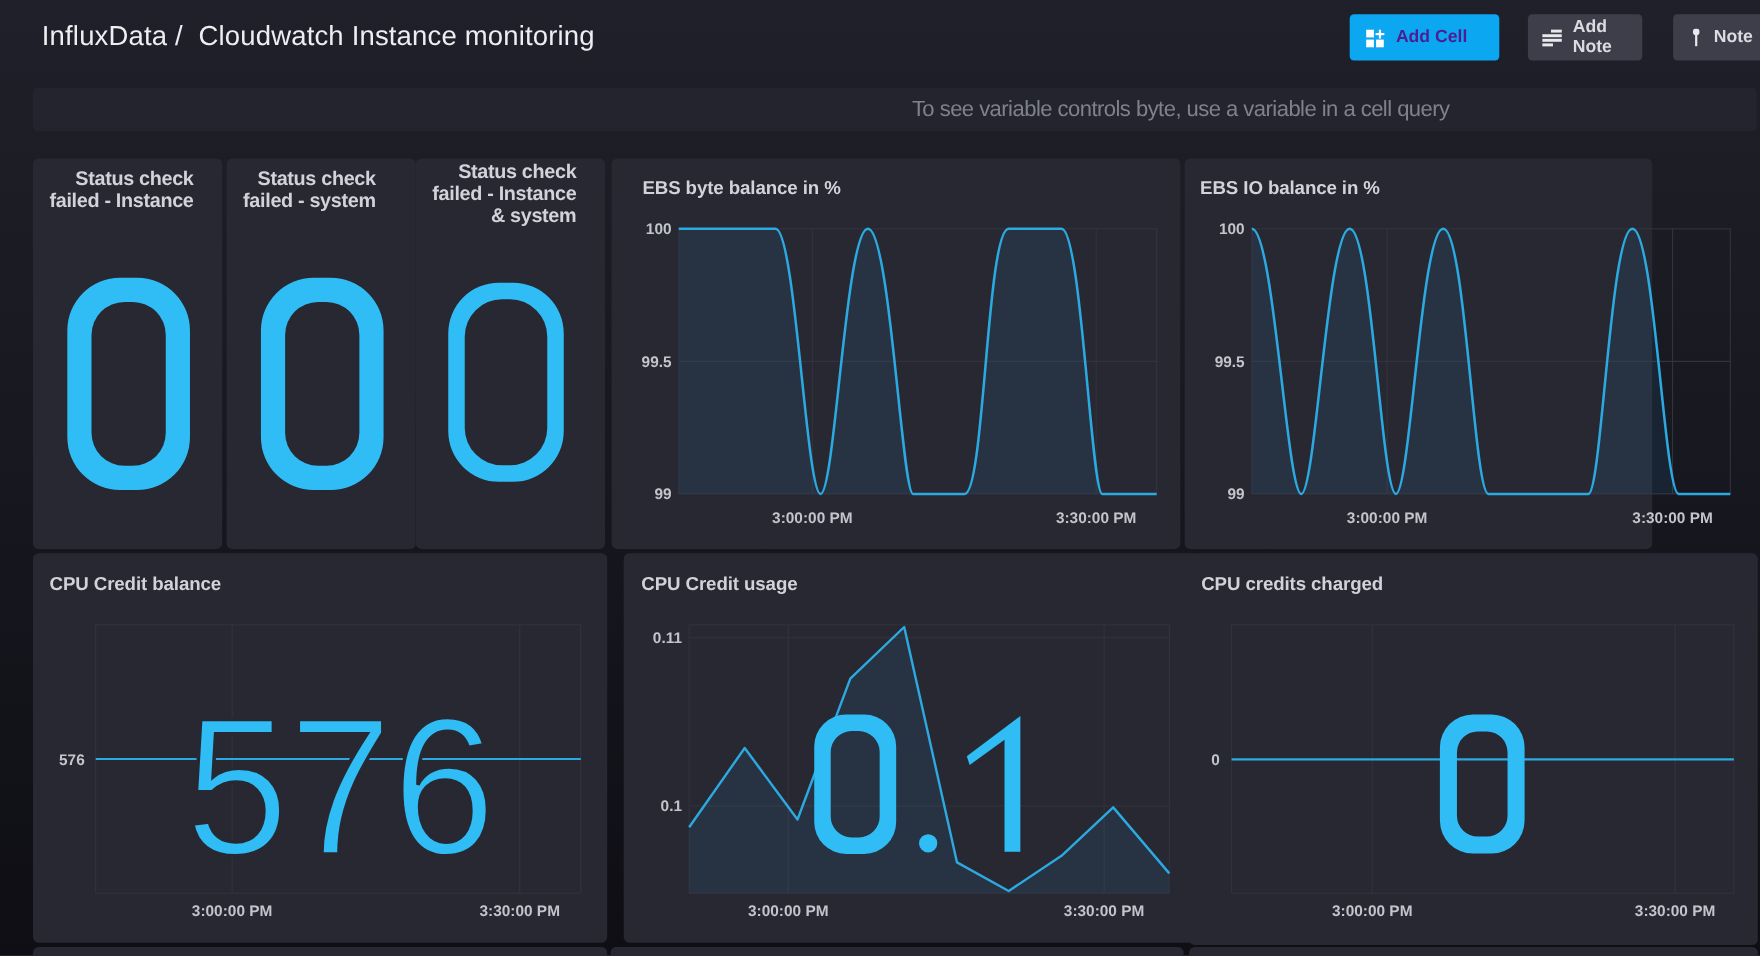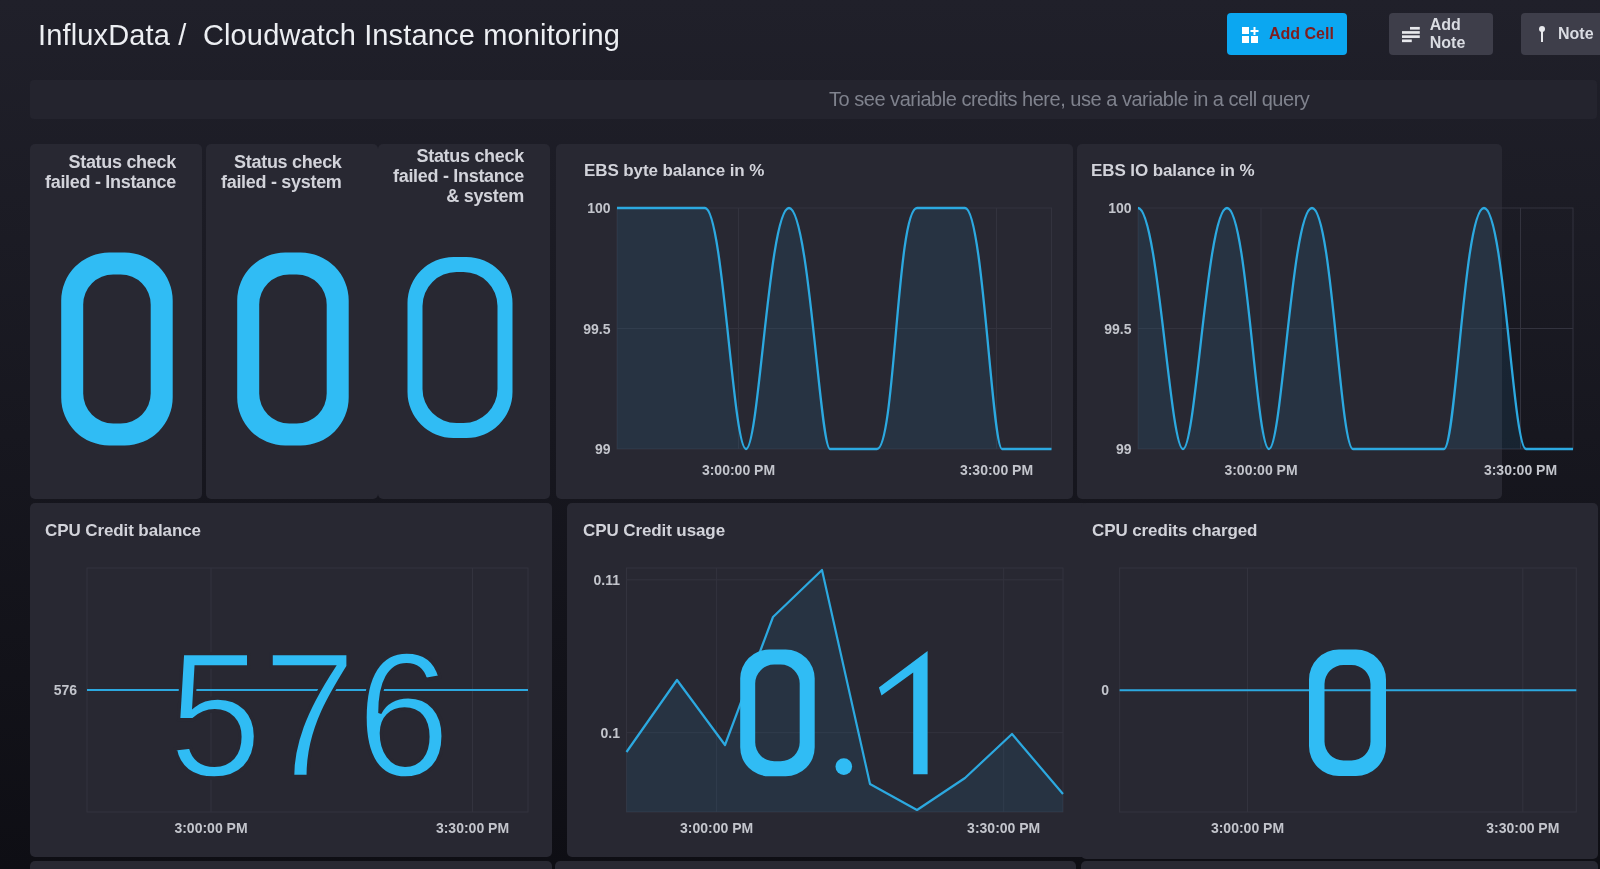--- a/index.html
+++ b/index.html
@@ -6,23 +6,23 @@
 body { background:linear-gradient(to bottom,#20202a 0%,#0e0e14 100%);
   font-family:"Liberation Sans",sans-serif; position:relative; }
 .cell { position:absolute; background:#282832; border-radius:5px;text-align:right; }
 .ctitle { position:absolute; font-weight:bold; font-size:17px; color:#d2d3da; letter-spacing:-0.1px; }
 .stitle { position:absolute; left:15px; top:8px; font-weight:bold; font-size:18px; line-height:20px; color:#d2d3da; letter-spacing:-0.3px;}
 .btn { position:absolute; top:13px; height:42px; border-radius:4px; font-weight:bold; font-size:16px;
   display:flex; align-items:center; }
 </style></head>
 <body>
 
-<div style="position:absolute;left:38px;top:19px;font-size:29px;letter-spacing:0.15px;color:#eceef2;">InfluxData&nbsp;/&nbsp; Cloudwatch Instance monitoring</div>
+<div style="position:absolute;left:38px;top:19px;font-size:25px;letter-spacing:0.15px;color:#eceef2;">InfluxData&nbsp;/&nbsp; Cloudwatch Instance monitoring</div>
 <div style="position:absolute;left:1228px;top:21px;width:25px;height:25px;border-radius:50%;background:#d4d7dd;color:#1c1c24;font-weight:bold;font-size:18.5px;display:flex;align-items:center;justify-content:center;">?</div>
-<div class="btn" style="left:1227px;width:120px;background:#0ba7f1;color:#7f1d1d;padding-left:14px;">
+<div class="btn" style="left:1227px;width:136px;background:#0ba7f1;color:#4c1d95;padding-left:14px;">
     <svg width="19" height="19" viewBox="0 0 19 19">
 <rect x="1" y="2" width="7" height="7" fill="#fff"></rect>
       <rect x="1" y="11" width="7" height="7" fill="#fff"></rect>
 <rect x="10" y="11" width="7" height="7" fill="#fff"></rect>
 <rect x="12.5" y="2" width="2" height="8" fill="#fff"></rect>
       <rect x="9.5" y="5" width="8" height="2" fill="#fff"></rect>
 </svg>
     <span style="margin-left:9px;">Add Cell</span>
   </div>
 <div class="btn" style="left:1389px;width:104px;background:#3e3e4a;color:#dadce2;padding-left:13px;">
@@ -35,21 +35,21 @@
     <span style="margin-left:10px;">Add Note</span>
   </div>
 <div class="btn" style="left:1521px;width:130px;background:#3e3e4a;color:#dadce2;padding-left:16px;">
     <svg width="10" height="17" viewBox="0 0 10 17">
 <circle cx="5" cy="3" r="3" fill="#e8e9ed"></circle>
       <rect x="4" y="5" width="2" height="11" fill="#e8e9ed"></rect>
 </svg>
     <span style="margin-left:11px;">Note</span>
   </div>
 <div style="position:absolute;left:30px;top:80px;width:1567px;height:39px;background:#24242e;border-radius:4px;"></div>
-<div style="position:absolute;left:829px;top:88px;font-size:20px;letter-spacing:-0.48px;color:#7f828d;">To see variable credits here, use a variable in a cell query</div>
+<div style="position:absolute;left:829px;top:88px;font-size:20px;letter-spacing:-0.48px;color:#7f828d;">To see variable controls byte, use a variable in a cell query</div>
 <div class="cell" style="left:30px;top:144px;width:172px;height:355px;">
     <div class="stitle" style="top:8px;">Status check<br>failed - Instance</div>
     <svg width="172" height="355" viewBox="0 0 172 355" style="position:absolute;left:0;top:0">
       <path d="M79.2,108.5 h15.5 a48,48 0 0 1 48,48 v97.0 a48,48 0 0 1 -48,48 h-15.5 a48,48 0 0 1 -48,-48 v-97.0 a48,48 0 0 1 48,-48 Z M83.2,130.5 h7.5 a30,30 0 0 1 30,30 v89.0 a30,30 0 0 1 -30,30 h-7.5 a30,30 0 0 1 -30,-30 v-89.0 a30,30 0 0 1 30,-30 Z" fill="#30bcf4" fill-rule="evenodd"></path>
     </svg>
   </div>
 <div class="cell" style="left:206px;top:144px;width:172px;height:355px;">
     <div class="stitle" style="top:8px;">Status check<br>failed - system</div>
     <svg width="172" height="355" viewBox="0 0 172 355" style="position:absolute;left:0;top:0">
       <path d="M79.2,108.5 h15.5 a48,48 0 0 1 48,48 v97.0 a48,48 0 0 1 -48,48 h-15.5 a48,48 0 0 1 -48,-48 v-97.0 a48,48 0 0 1 48,-48 Z M83.2,130.5 h7.5 a30,30 0 0 1 30,30 v89.0 a30,30 0 0 1 -30,30 h-7.5 a30,30 0 0 1 -30,-30 v-89.0 a30,30 0 0 1 30,-30 Z" fill="#30bcf4" fill-rule="evenodd"></path>

